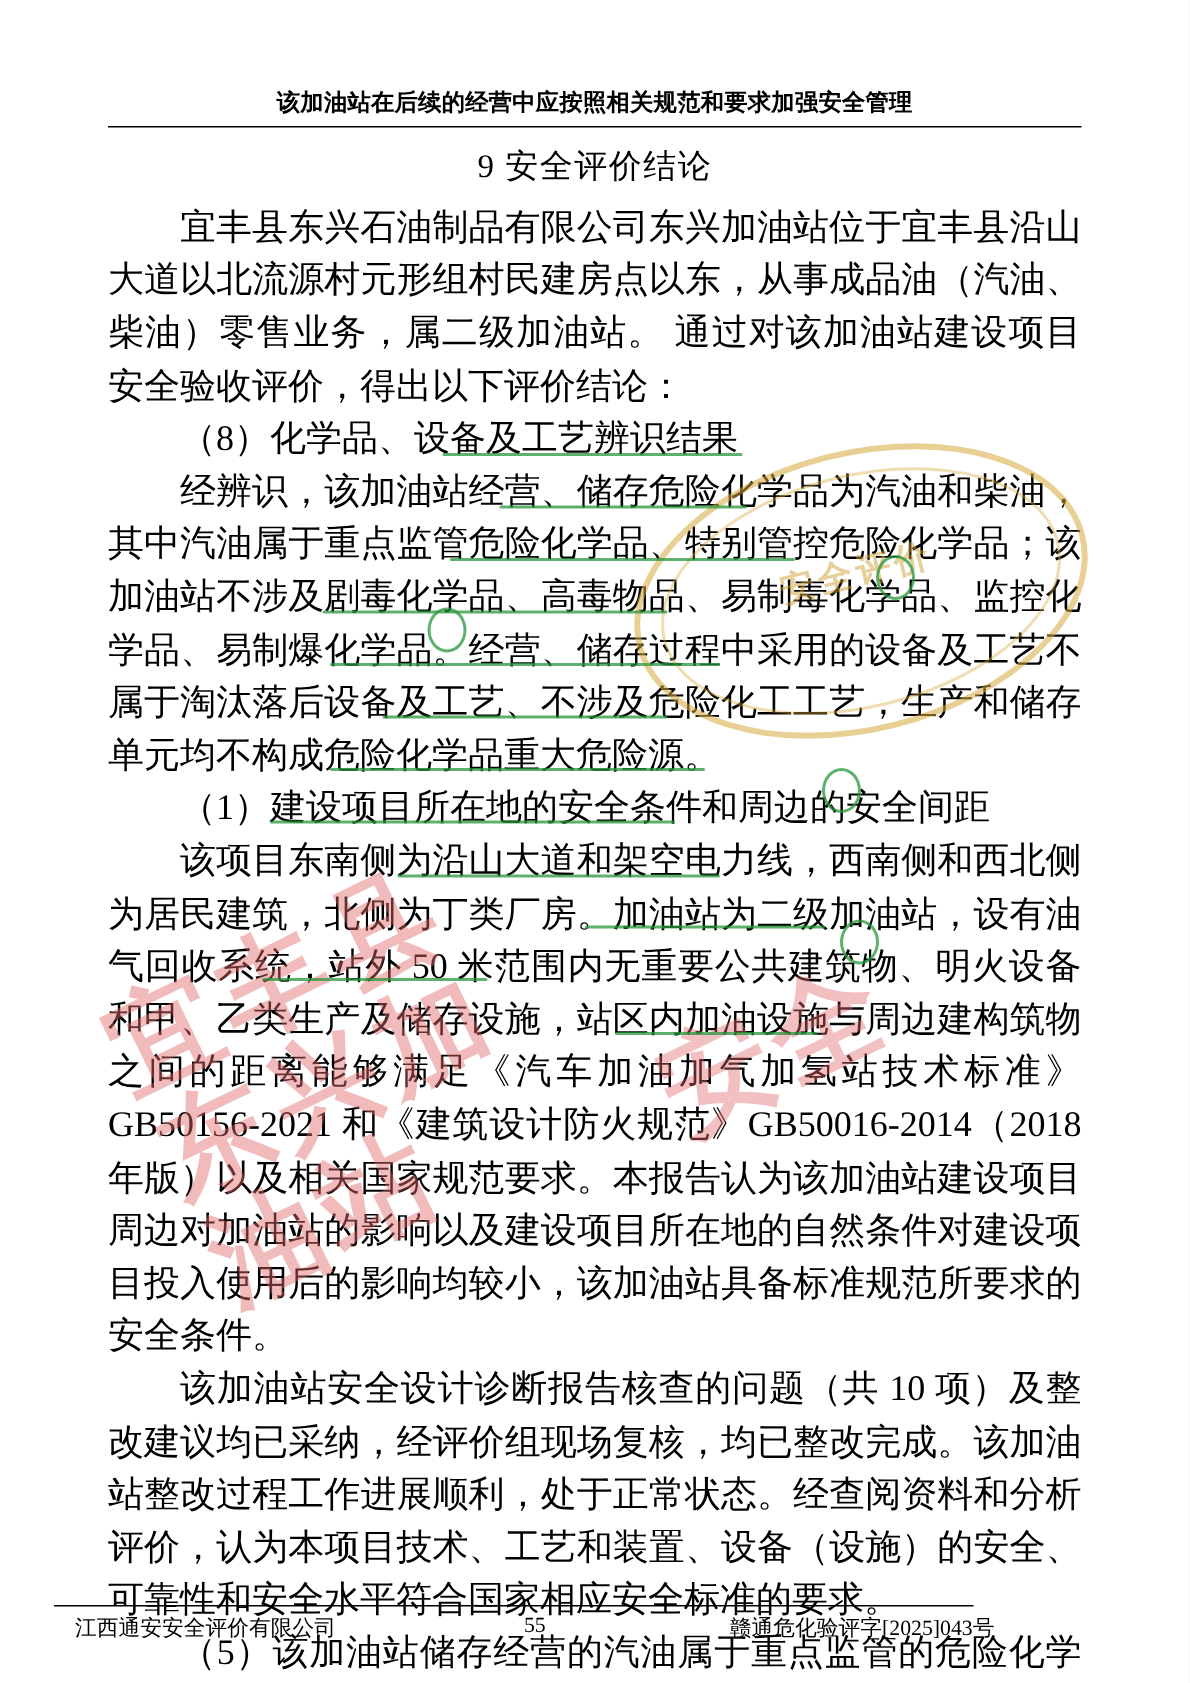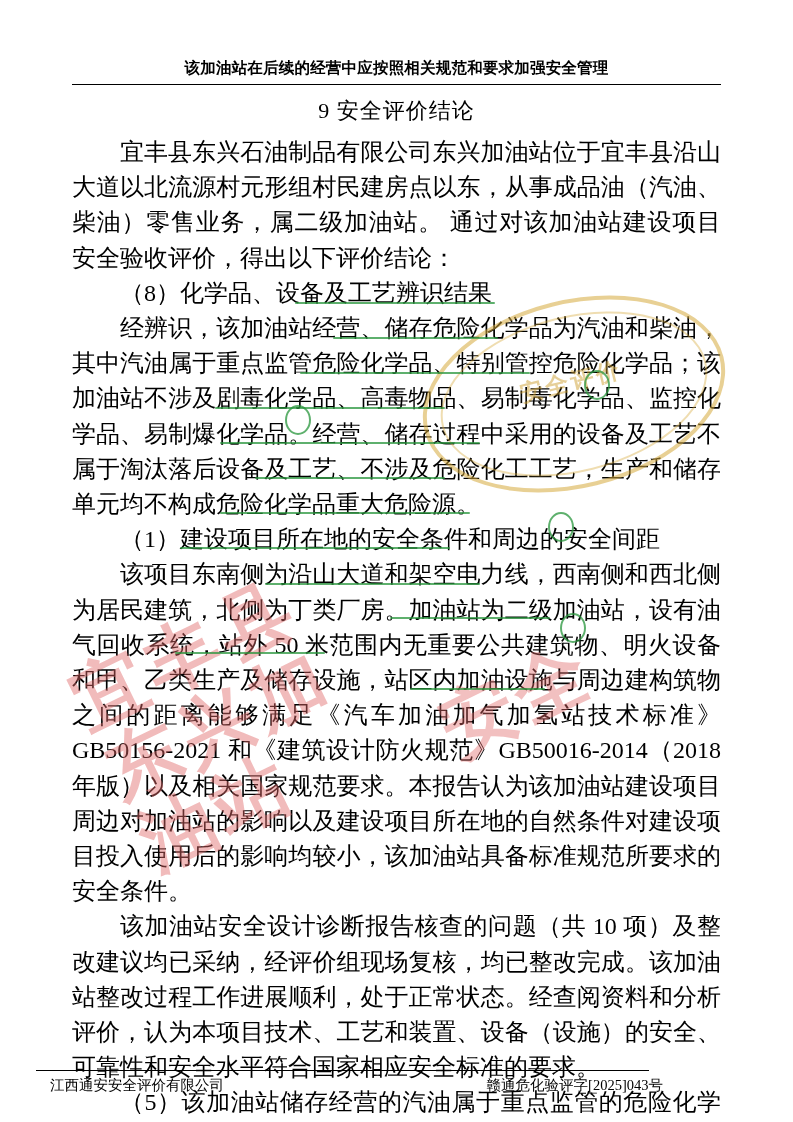--- a/index.html
+++ b/index.html
@@ -226,15 +226,16 @@
   <div class="ink" style="left:175px;top:652px;width:150px;"></div>
   <div class="ink" style="left:410px;top:688px;width:135px;"></div>
   <div class="ink-circle" style="left:548px;top:512px;width:22px;height:26px;"></div>
   <div class="ink-circle" style="left:560px;top:613px;width:22px;height:26px;"></div>
   <div class="ink-circle" style="left:584px;top:370px;width:22px;height:26px;"></div>
   <div class="ink-circle" style="left:285px;top:405px;width:22px;height:26px;"></div>
 
   <div class="footer-rule"></div>
   <div class="footer">
     <span class="f-left">江西通安安全评价有限公司</span>
+    <span class="f-center">55</span>
     <span class="f-right">赣通危化验评字[2025]043号</span>
   </div>
 </div>
 
 </body></html>

